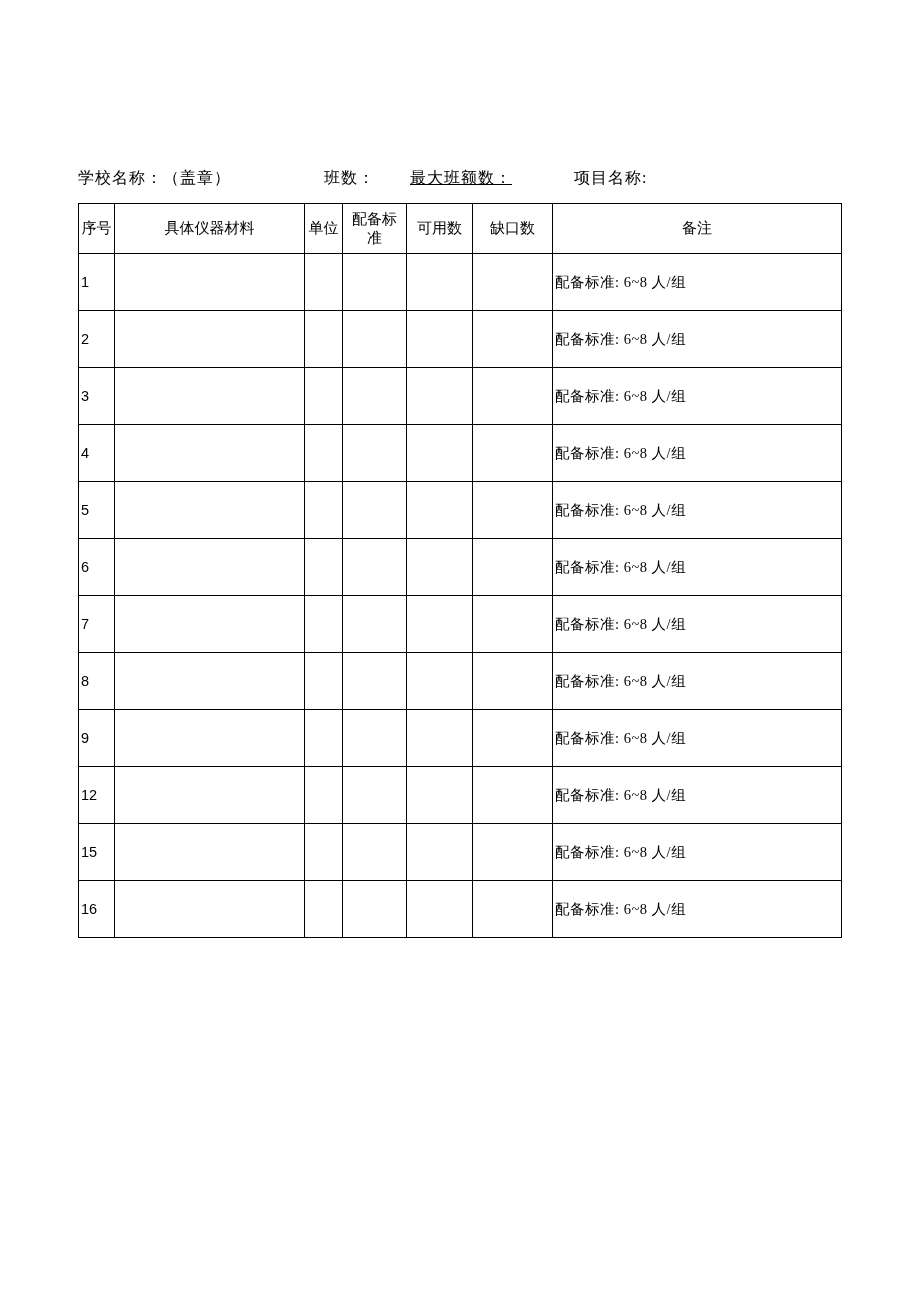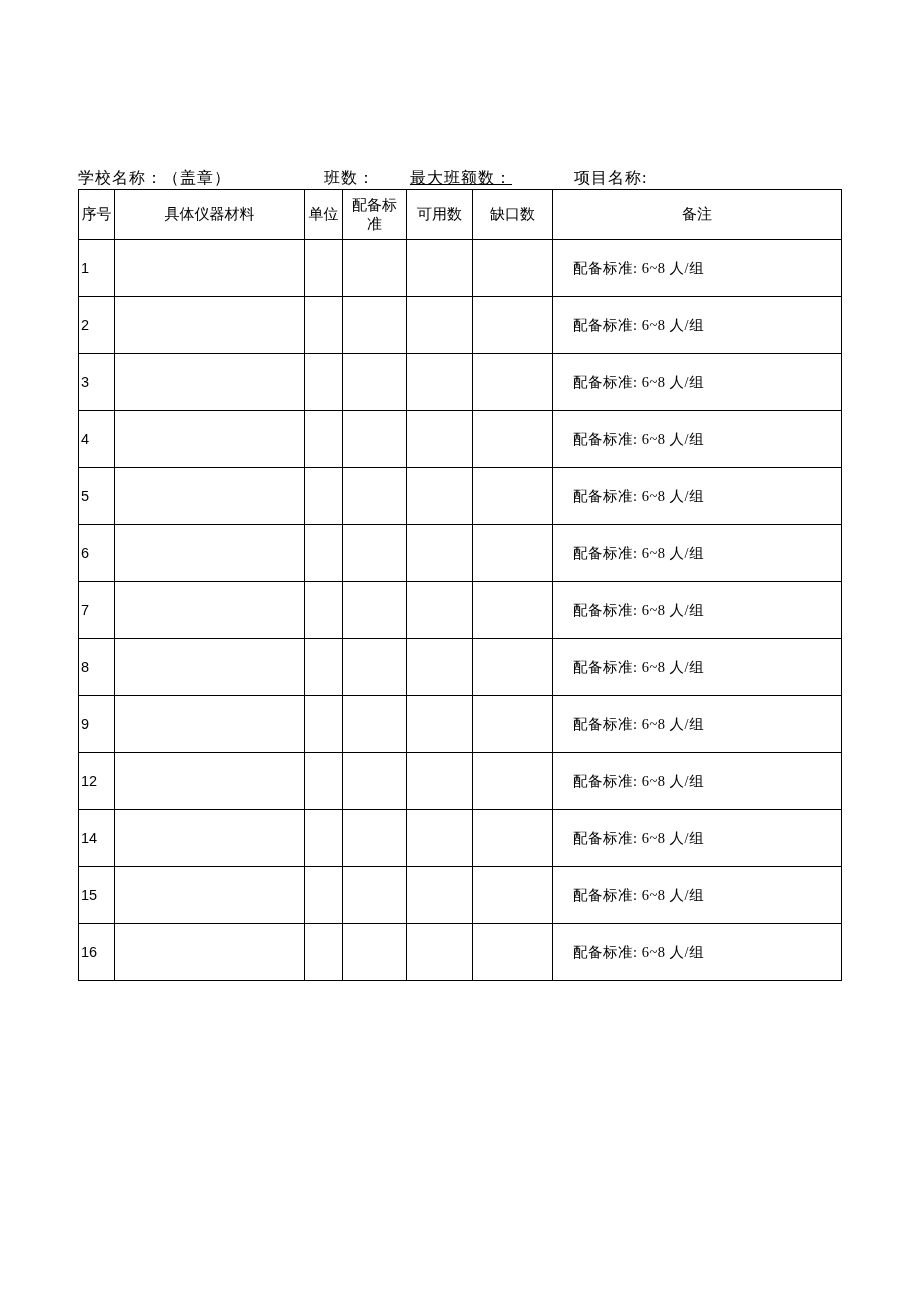--- a/index.html
+++ b/index.html
@@ -14,21 +14,21 @@
       color: #000;
       width: 920px;
       height: 1301px;
       position: relative;
     }
     .page {
       padding: 168px 78px 0 78px;
     }
     .header-line {
       display: flex;
-      margin-bottom: 0;
+      margin-bottom: 14px;
       font-size: 16px;
       letter-spacing: 1px;
     }
     .header-field {
       white-space: nowrap;
     }
     .hf1 { width: 246px; }
     .hf2 { width: 86px; }
     .hf3 { width: 164px; text-decoration: underline; }
     .hf4 { flex: 1; }
@@ -58,21 +58,21 @@
     .col-gap { width: 80px; }
     .col-note { width: auto; }
     td.seq-cell {
       text-align: left;
       padding-left: 2px;
       font-family: Arial, sans-serif;
       font-size: 14.5px;
     }
     td.note-cell {
       text-align: left;
-      padding-left: 20px;
+      padding-left: 2px;
       letter-spacing: 0.5px;
       font-size: 14.5px;
     }
     td.empty-cell {
       text-align: center;
     }
   </style>
 </head>
 <body>
 
@@ -191,29 +191,20 @@
         <tr>
           <td class="seq-cell">12</td>
           <td class="empty-cell"></td>
           <td class="empty-cell"></td>
           <td class="empty-cell"></td>
           <td class="empty-cell"></td>
           <td class="empty-cell"></td>
           <td class="note-cell">配备标准: 6~8 人/组</td>
         </tr>
         <tr>
-          <td class="seq-cell">14</td>
-          <td class="empty-cell"></td>
-          <td class="empty-cell"></td>
-          <td class="empty-cell"></td>
-          <td class="empty-cell"></td>
-          <td class="empty-cell"></td>
-          <td class="note-cell">配备标准: 6~8 人/组</td>
-        </tr>
-        <tr>
           <td class="seq-cell">15</td>
           <td class="empty-cell"></td>
           <td class="empty-cell"></td>
           <td class="empty-cell"></td>
           <td class="empty-cell"></td>
           <td class="empty-cell"></td>
           <td class="note-cell">配备标准: 6~8 人/组</td>
         </tr>
         <tr>
           <td class="seq-cell">16</td>

